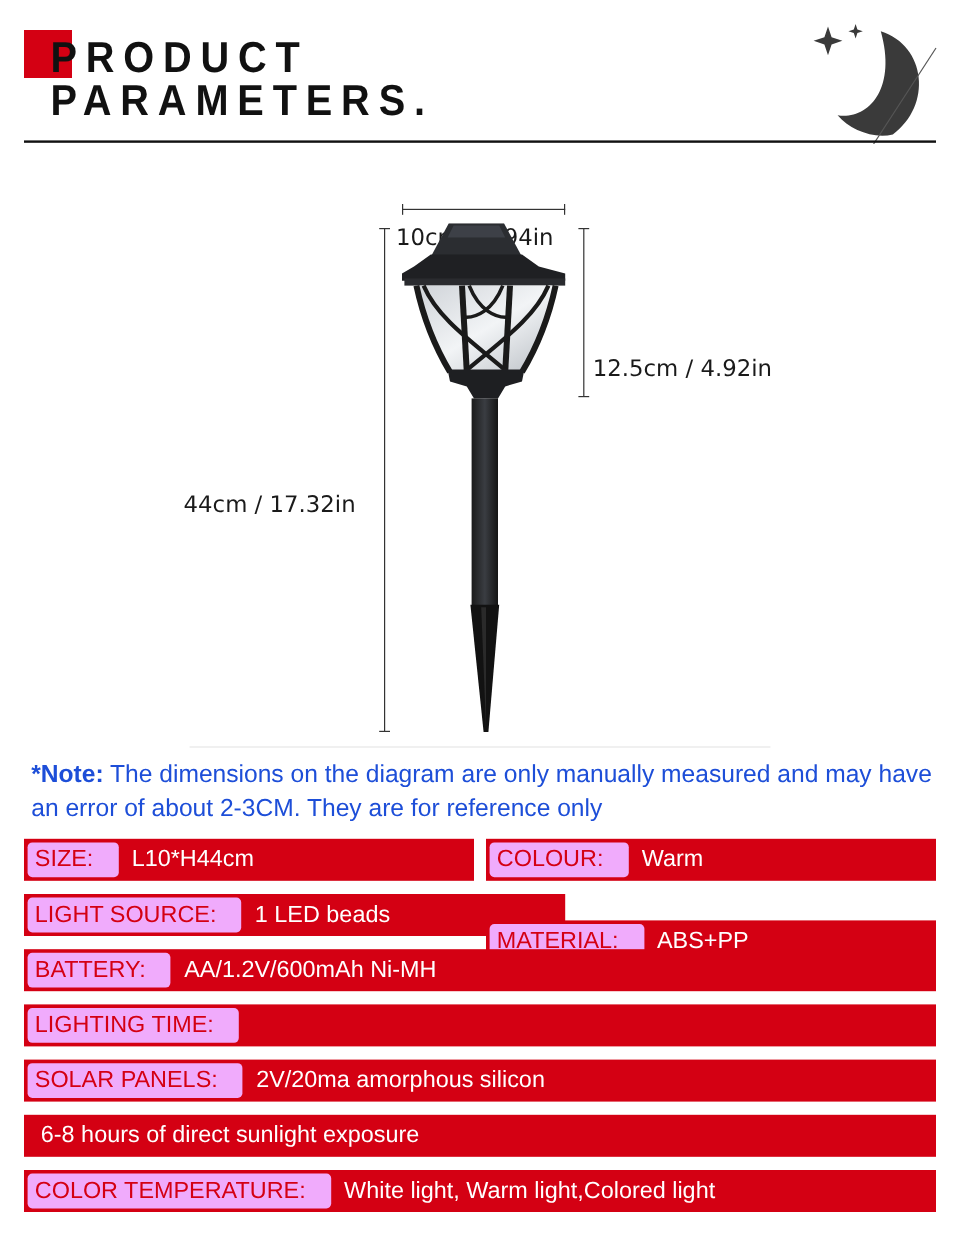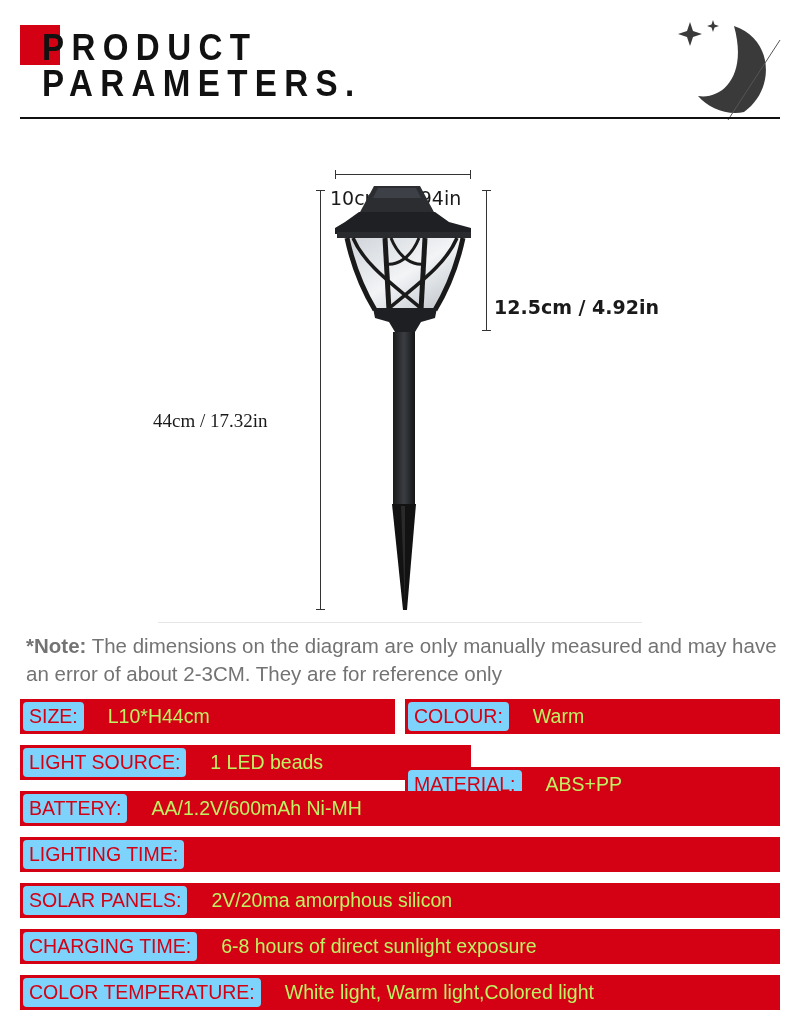--- a/index.html
+++ b/index.html
@@ -16,28 +16,28 @@
   .moon { position: absolute; left: 672px; top: 16px; width: 118px; height: 104px; }
 
   
   .dim-label { position: absolute; font-family: "DejaVu Sans", sans-serif; font-size: 19px; color: #1a1a1a; white-space: nowrap; margin-top: 48px; }
   .dim-line { position: absolute; background: #333; }
   .lamp { position: absolute; left: 325px; top: 186px; width: 160px; height: 430px; }
   .diagram-rule { position: absolute; left: 158px; top: 622px; width: 484px; height: 1px; background: #e6e6e6; }
 
   
   .note { position: absolute; left: 26px; top: 632px; width: 760px; font-family: "Liberation Sans", sans-serif;
-    font-size: 20.5px; line-height: 28px; color: #737373; }
+    font-size: 20.5px; line-height: 28px; color: #1d4ed8; }
   .note b { font-weight: bold; }
 
   
   .bar { position: absolute; height: 35px; background: #d40013; display: flex; align-items: center; padding-left: 3px; }
-  .bar .lbl { background: #7dd3fc; color: #d40013; border-radius: 4px; height: 29px; display: flex; align-items: center;
-    padding: 0 6px 0 6px; font-family: "Liberation Sans", sans-serif; font-size: 19.5px; white-space: nowrap; }
-  .bar .val { color: #bef264; font-family: "Liberation Sans", sans-serif; font-size: 19.5px; padding-left: 24px; white-space: nowrap; }
+  .bar .lbl { background: #f0abfc; color: #d40013; border-radius: 4px; height: 29px; display: flex; align-items: center;
+    padding: 0 21px 0 6px; font-family: "Liberation Sans", sans-serif; font-size: 19.5px; white-space: nowrap; }
+  .bar .val { color: #ffffff; font-family: "Liberation Sans", sans-serif; font-size: 19.5px; padding-left: 11px; white-space: nowrap; }
 </style>
 </head>
 <body>
 
 <div class="hdr-square" style="background:#d40013;"></div>
 <div class="hdr-title">
   <div>PRODUCT</div>
   <div>PARAMETERS.</div>
 </div>
 <svg class="moon" viewBox="0 0 118 104">
@@ -49,26 +49,26 @@
 <div class="hdr-rule"></div>
 
 <div class="dim-label" style="left:330px; top:139px;">10cm / 3.94in</div>
 <div class="dim-line" style="left:335px; top:174px; width:136px; height:1px;"></div>
 <div class="dim-line" style="left:335px; top:170px; width:1px; height:9px;"></div>
 <div class="dim-line" style="left:470px; top:170px; width:1px; height:9px;"></div>
 
 <div class="dim-line" style="left:320px; top:190px; width:1px; height:420px;"></div>
 <div class="dim-line" style="left:316px; top:190px; width:9px; height:1px;"></div>
 <div class="dim-line" style="left:316px; top:609px; width:9px; height:1px;"></div>
-<div class="dim-label" style="left:153px; top:362px;font-family:Liberation Serif, serif;">44cm / 17.32in</div>
+<div class="dim-label" style="left:153px; top:362px;">44cm / 17.32in</div>
 
 <div class="dim-line" style="left:486px; top:190px; width:1px; height:140px;"></div>
 <div class="dim-line" style="left:482px; top:190px; width:9px; height:1px;"></div>
 <div class="dim-line" style="left:482px; top:330px; width:9px; height:1px;"></div>
-<div class="dim-label" style="left:494px; top:248px;font-weight:bold;">12.5cm / 4.92in</div>
+<div class="dim-label" style="left:494px; top:248px;">12.5cm / 4.92in</div>
 
 <svg class="lamp" viewBox="0 0 160 430">
   <defs>
     <linearGradient id="glass" x1="0" y1="0" x2="1" y2="1">
       <stop offset="0" stop-color="#cfd3d8"></stop>
       <stop offset="0.5" stop-color="#f2f4f6"></stop>
       <stop offset="1" stop-color="#b9bec4"></stop>
     </linearGradient>
     <linearGradient id="pole" x1="0" y1="0" x2="1" y2="0">
       <stop offset="0" stop-color="#1a1a1a"></stop>
@@ -126,19 +126,18 @@
   <span class="val">AA/1.2V/600mAh Ni-MH</span>
 </div>
 <div class="bar" style="left:20px; top:837px; width:760px;gap:31px;">
   <span class="lbl">LIGHTING TIME:</span>
 </div>
 <div class="bar" style="left:20px; top:883px; width:760px;">
   <span class="lbl">SOLAR PANELS:</span>
   <span class="val">2V/20ma amorphous silicon</span>
 </div>
 <div class="bar" style="left:20px; top:929px; width:760px;">
-  <span class="lbl">CHARGING TIME:</span>
   <span class="val">6-8 hours of direct sunlight exposure</span>
 </div>
 <div class="bar" style="left:20px; top:975px; width:760px;">
   <span class="lbl">COLOR TEMPERATURE:</span>
   <span class="val">White light, Warm light,Colored light</span>
 </div>
 
 </body></html>

